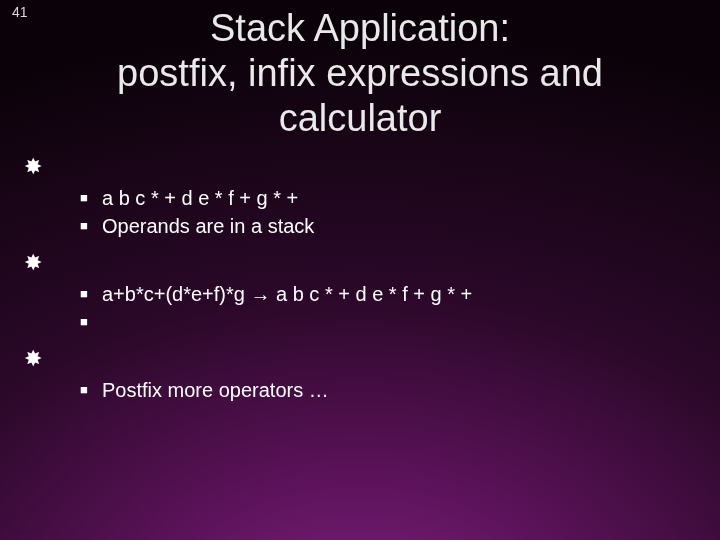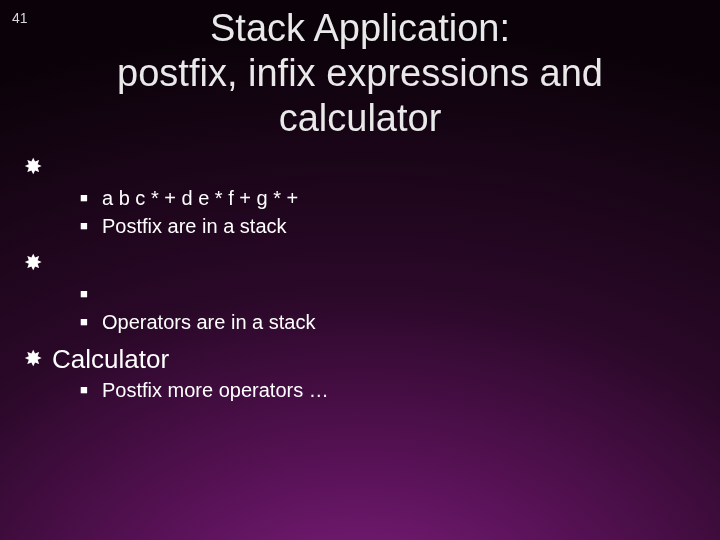--- a/index.html
+++ b/index.html
@@ -5,21 +5,21 @@
   * { margin: 0; padding: 0; box-sizing: border-box; }
   html, body { width: 720px; height: 540px; overflow: hidden; }
   body {
     background: radial-gradient(ellipse 900px 600px at 50% 115%, #802080 0%, #5a1258 25%, #2a0828 55%, #0a0208 100%);
     font-family: Arial, Helvetica, sans-serif;
     color: #fff;
     position: relative;
   }
   .slide-number {
     position: absolute;
-    top: 10px;
+    top: 4px;
     left: 12px;
     font-size: 14px;
     color: #d8d8d8;
   }
   .title {
     font-family: Liberation Sans, sans-serif;
     font-size: 38px;
     font-weight: 400;
     text-align: center;
     color: #e9e9e9;
@@ -77,40 +77,39 @@
   <div class="l1">
     <span class="bullet">✸</span>
   </div>
   <div class="l2-group">
     <div class="l2">
       <span class="bullet">■</span>
       <span class="txt">a b c * + d e * f + g * +</span>
     </div>
     <div class="l2">
       <span class="bullet">■</span>
-      <span class="txt">Postfix are in a stack</span>
+      <span class="txt">Operands are in a stack</span>
     </div>
   </div>
 
   <div class="l1">
     <span class="bullet">✸</span>
   </div>
   <div class="l2-group">
     <div class="l2">
       <span class="bullet">■</span>
+      <span class="txt">a+b*c+(d*e+f)*g → a b c * + d e * f + g * +</span>
     </div>
     <div class="l2">
       <span class="bullet">■</span>
-      <span class="txt">Operators are in a stack</span>
     </div>
   </div>
 
   <div class="l1">
     <span class="bullet">✸</span>
-    <span class="txt">Calculator</span>
   </div>
   <div class="l2-group">
     <div class="l2">
       <span class="bullet">■</span>
       <span class="txt">Postfix more operators …</span>
     </div>
   </div>
 
 </div>
 

